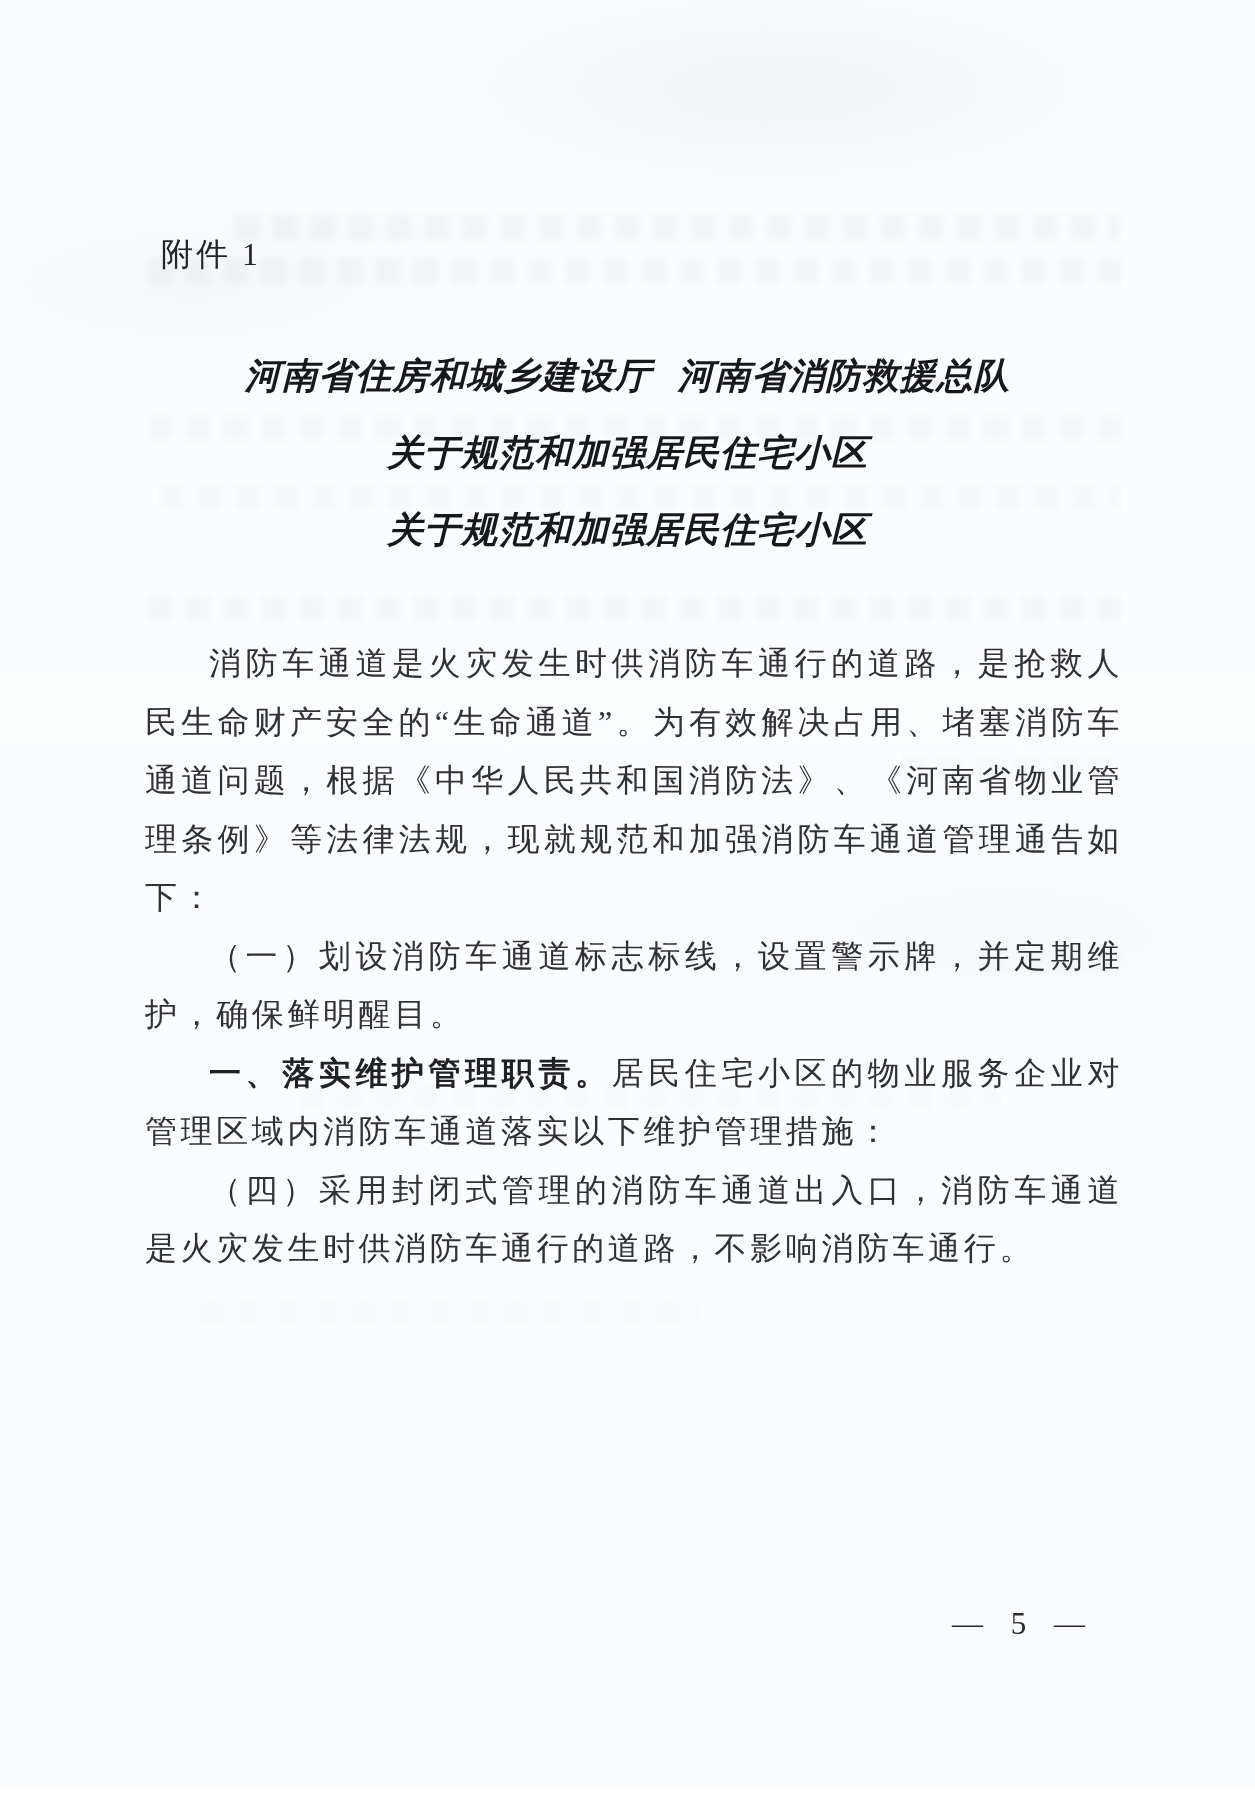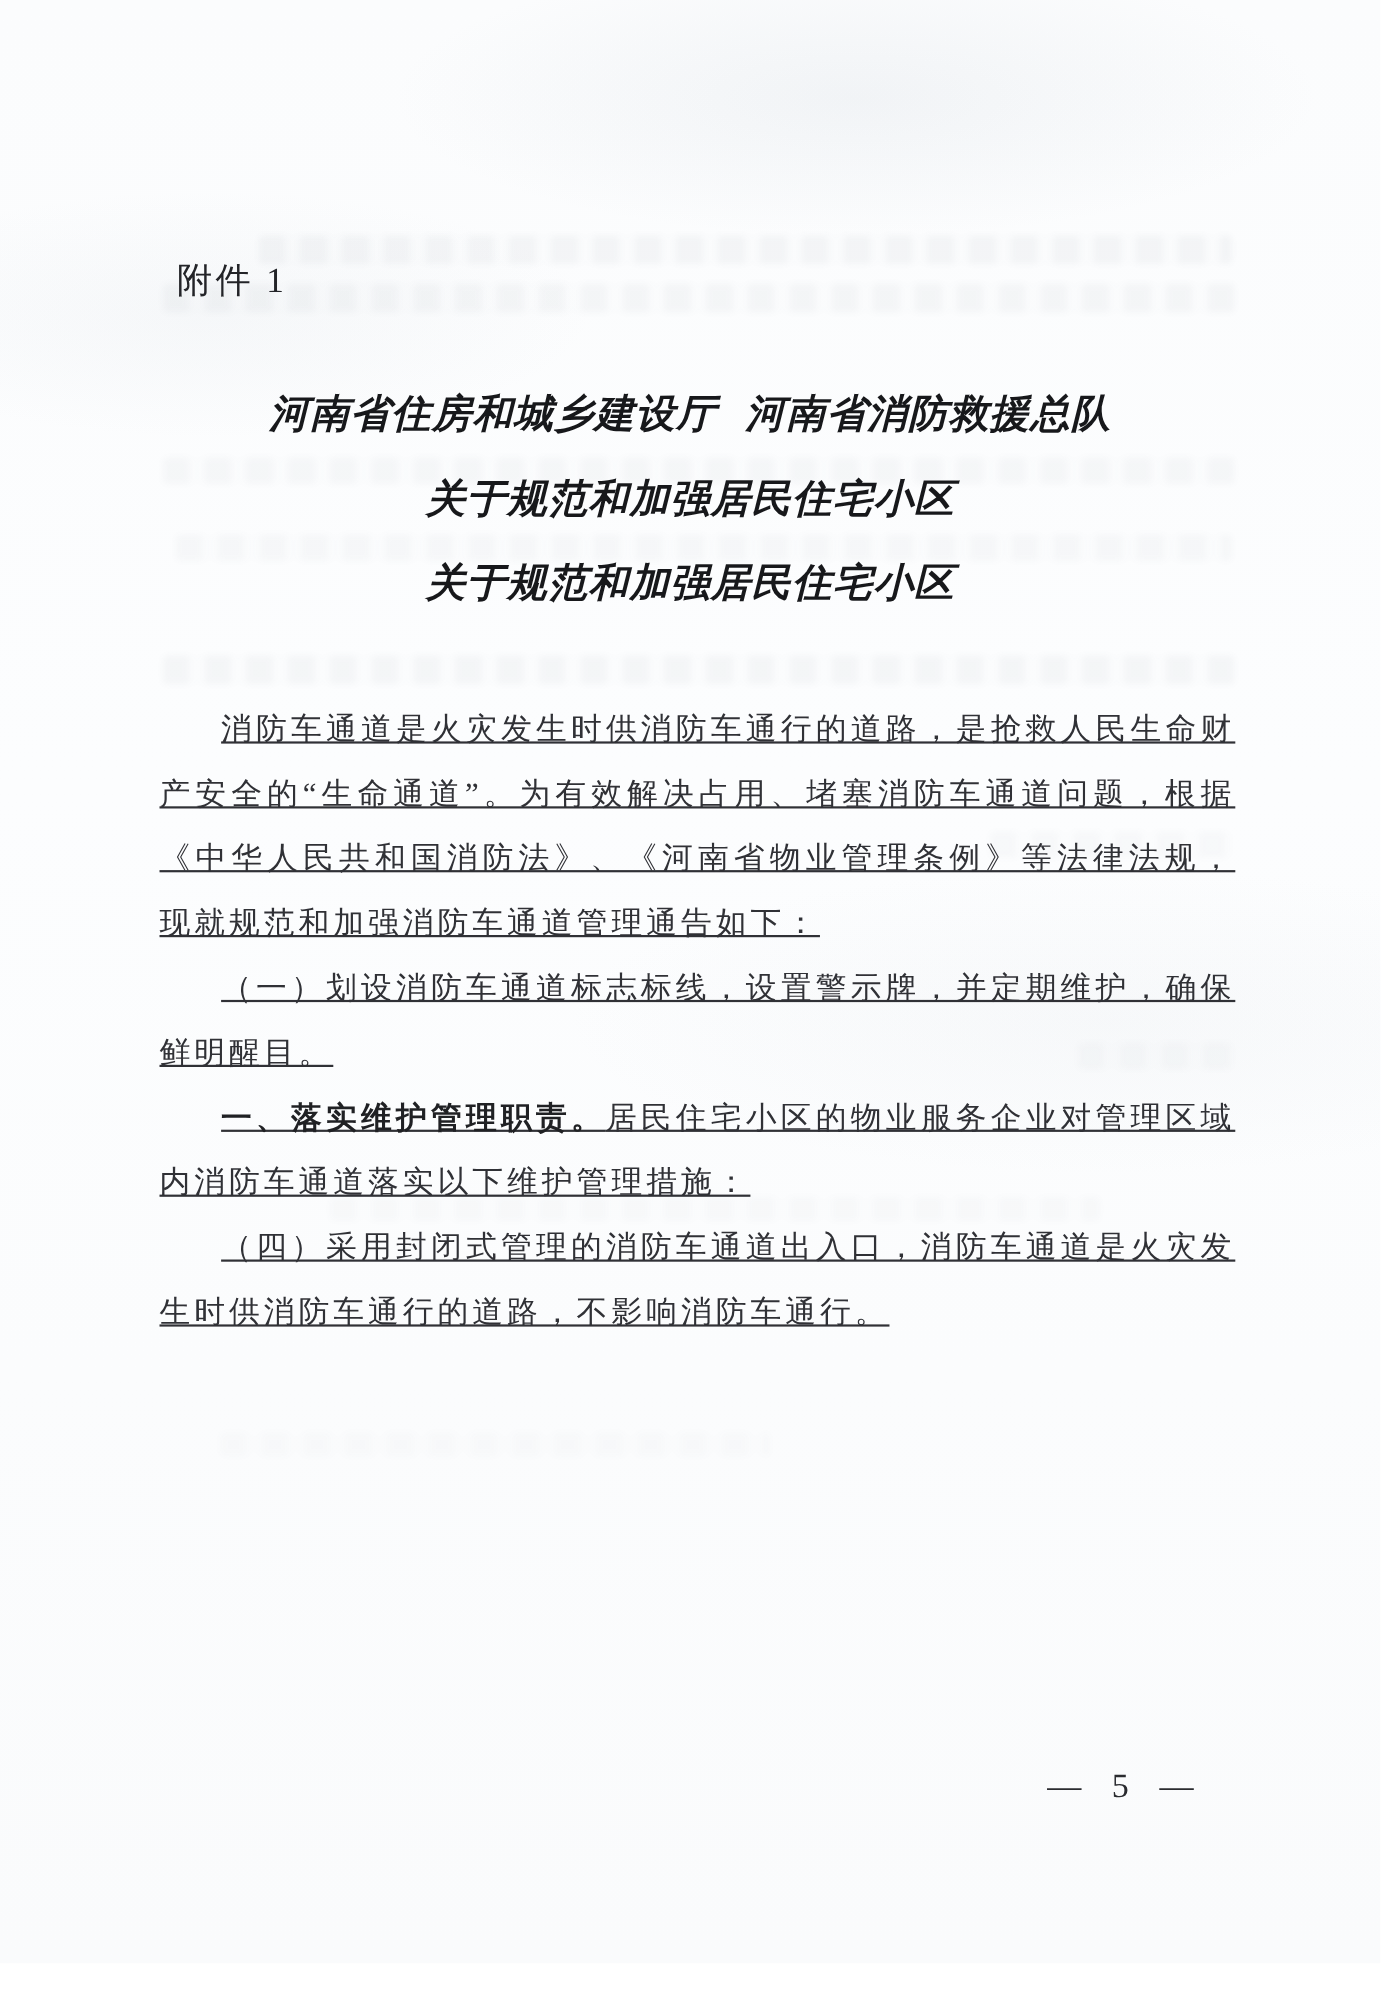--- a/index.html
+++ b/index.html
@@ -53,26 +53,25 @@
     word-spacing: 16px;
     color: #17181b;
     font-style: italic;
   }
   .title .title-line { display: block; }
   .body-text {
     position: absolute;
     top: 634px;
     left: 145px;
     width: 978px;
-    font-size: 28px;
+    font-size: 32px;
     line-height: 58.5px;
     letter-spacing: 3.6px;
     text-align: justify;
     color: #303136;
-    text-decoration: underline;
   }
   .body-text p {
     margin: 0;
     text-indent: 2em;
   }
   .body-text .lead {
     font-family: "Liberation Sans", "DejaVu Sans", sans-serif;
     font-weight: 700;
     color: #202124;
   }

